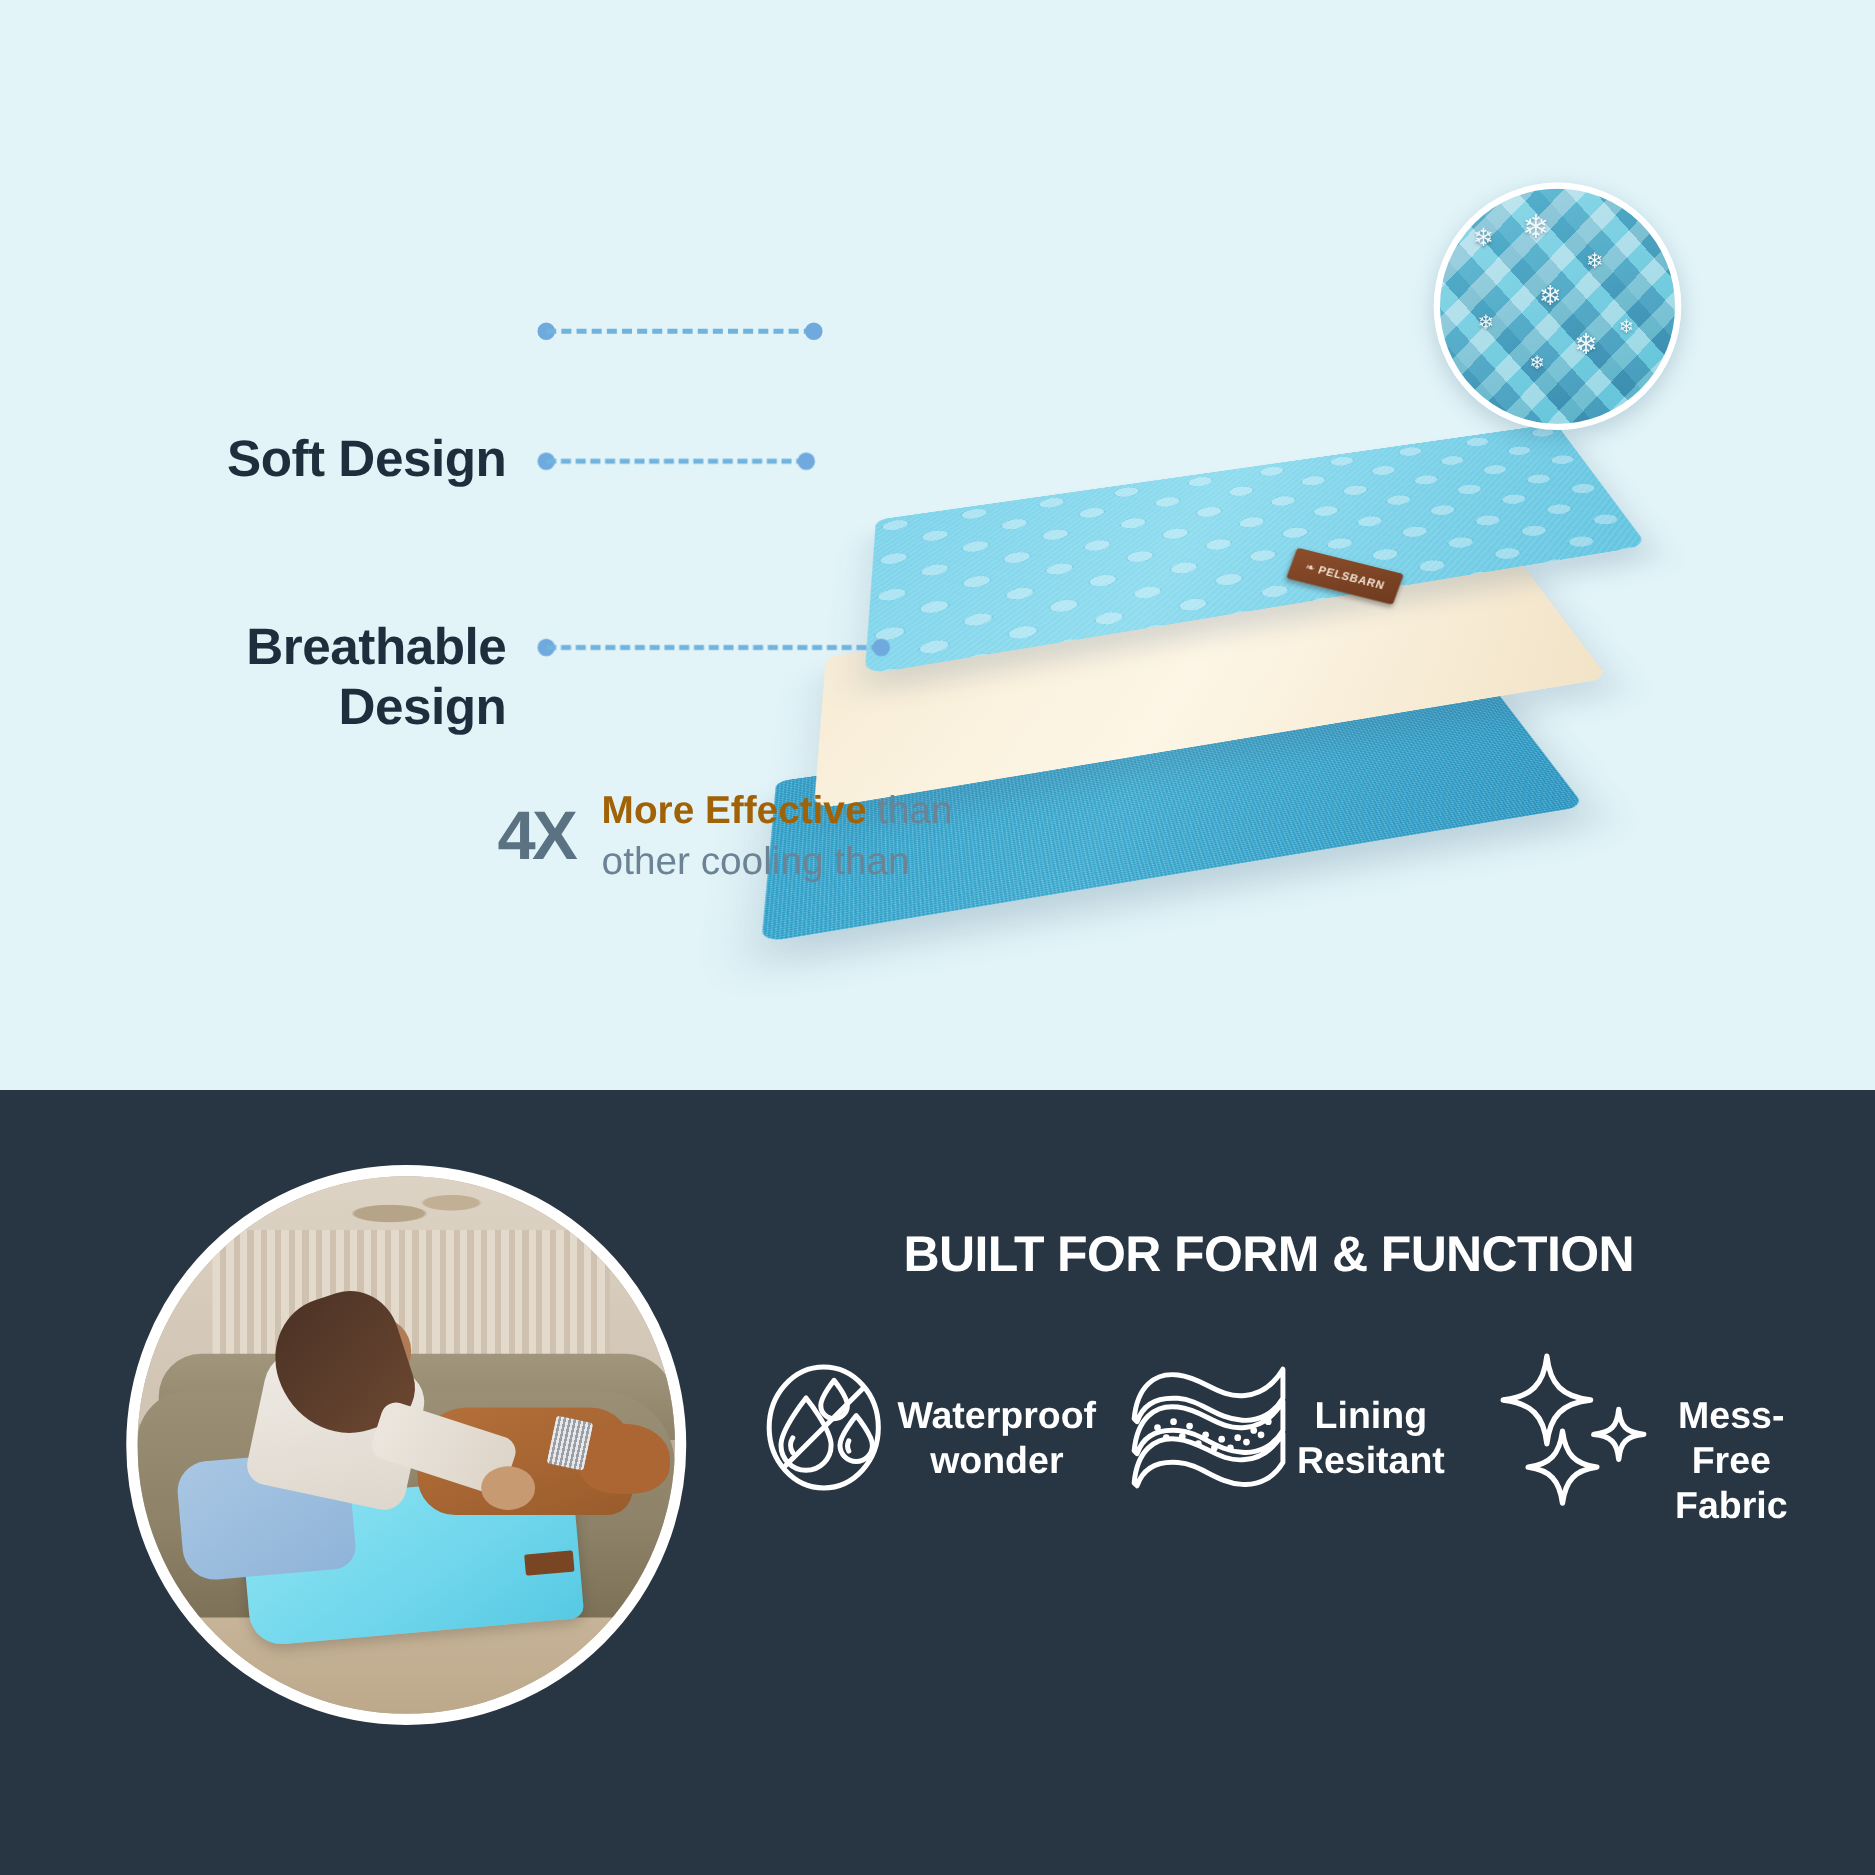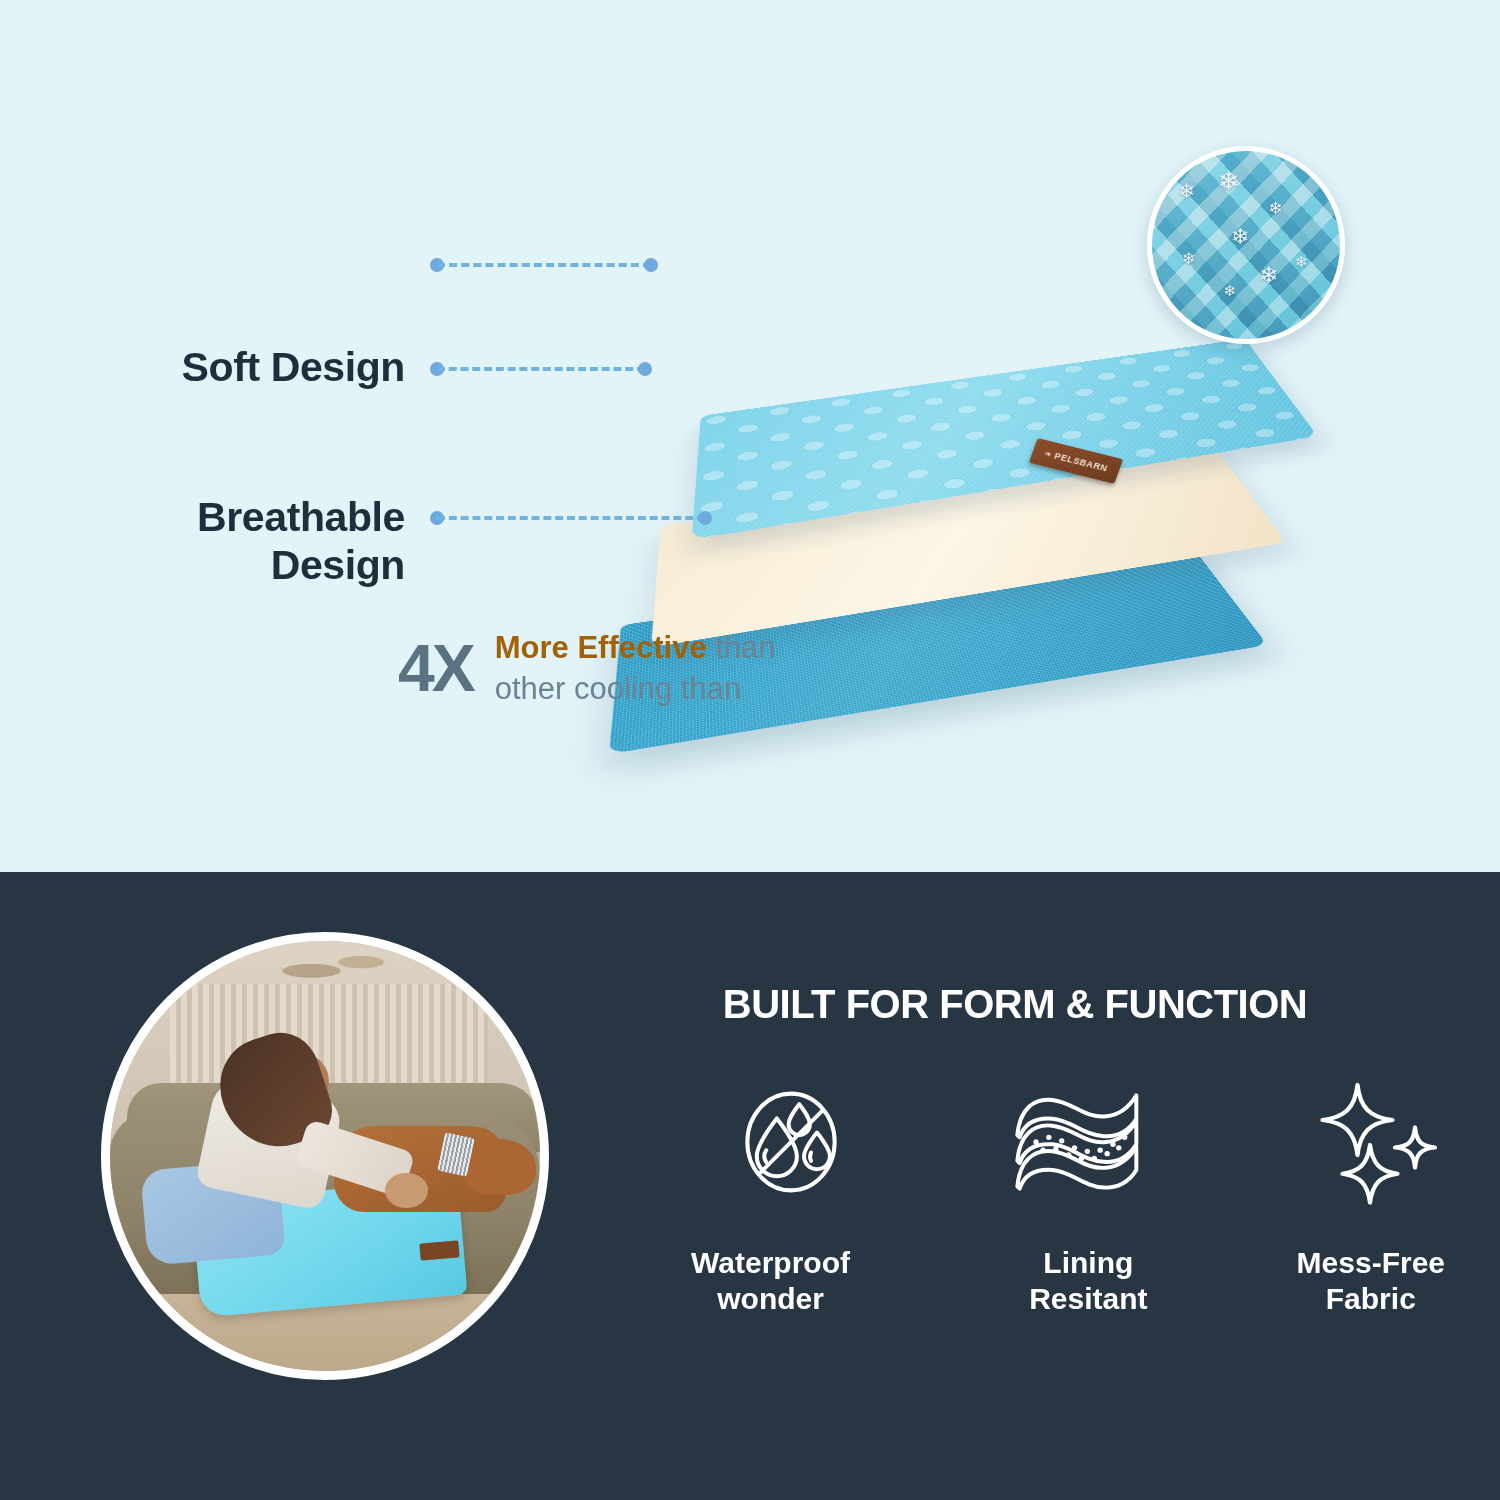--- a/index.html
+++ b/index.html
@@ -47,21 +47,21 @@
   #conn0{left:430px;top:258px;width:228px;}
   #conn0 .conn-line{width:214px;}
   #conn1{left:430px;top:362px;width:222px;}
   #conn1 .conn-line{width:208px;}
   #conn2{left:430px;top:511px;width:282px;}
   #conn2 .conn-line{width:268px;}
 
   
   .fourx-block{position:absolute;left:398px;top:628px;display:flex;align-items:center;gap:22px;}
   .fourx-num{
-    font-size:66px;font-weight:bold;color:#5b7283;letter-spacing:-3px;line-height:0.9;
+    font-size:55px;font-weight:bold;color:#5b7283;letter-spacing:-3px;line-height:0.9;
   }
   .fourx-text{
     font-size:31px;color:#6b8395;line-height:1.32;max-width:330px;
   }
   .fourx-text b{color:#a16207;font-weight:bold;}
 
   
   .mat-stack{position:absolute;left:600px;top:120px;width:900px;height:680px;}
 
   .layer{position:absolute;transform-style:preserve-3d;}
@@ -184,21 +184,21 @@
   .bottom-title{
     position:absolute;left:585px;top:110px;width:860px;
     color:#ffffff;font-size:40px;font-weight:bold;letter-spacing:-0.5px;
     text-align:center;
   }
 
   .features{
     position:absolute;left:600px;top:205px;width:845px;
     display:flex;justify-content:space-between;
   }
-  .feature{width:250px;display:flex;flex-direction:column;align-items:flex-end;}
+  .feature{width:250px;display:flex;flex-direction:row;align-items:flex-start;}
   .feature-icon{height:130px;display:flex;align-items:center;justify-content:center;}
   .feature-label{
     margin-top:38px;color:#ffffff;font-size:30px;font-weight:bold;
     line-height:1.2;text-align:center;white-space:pre-line;
   }
 </style>
 </head>
 <body>
 
 <div class="page">

